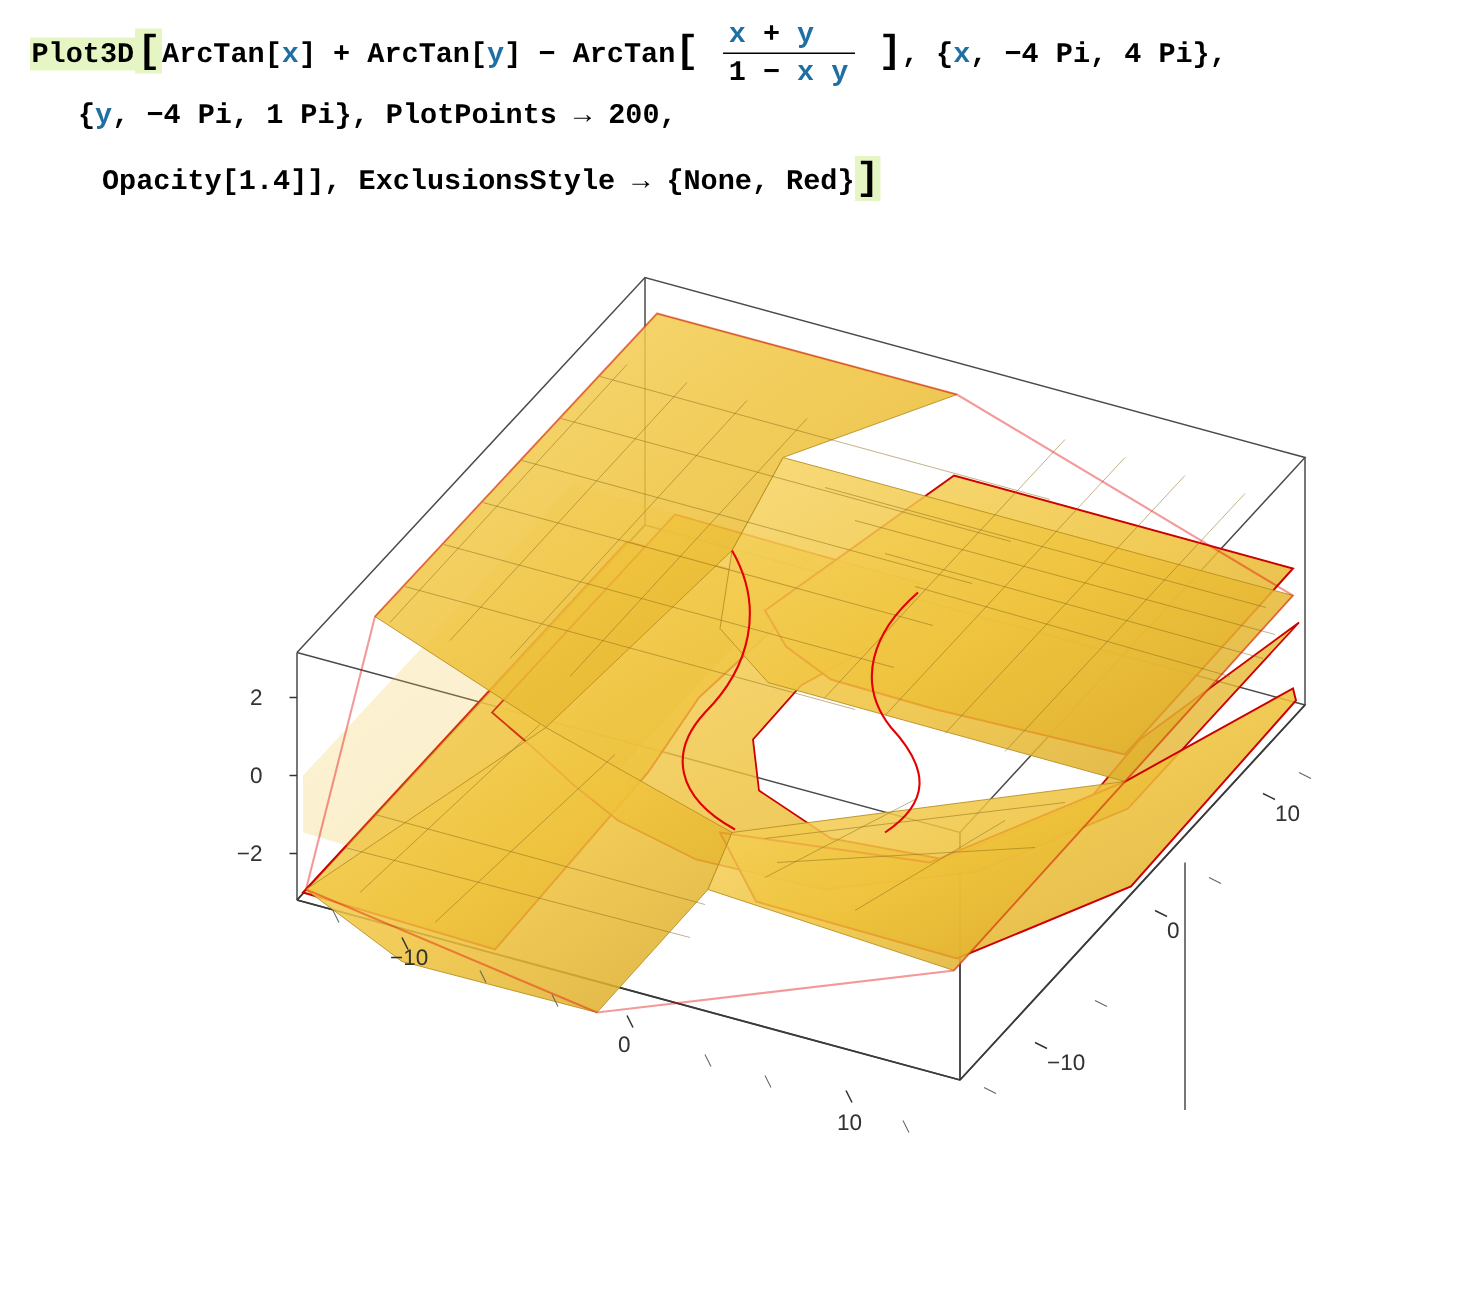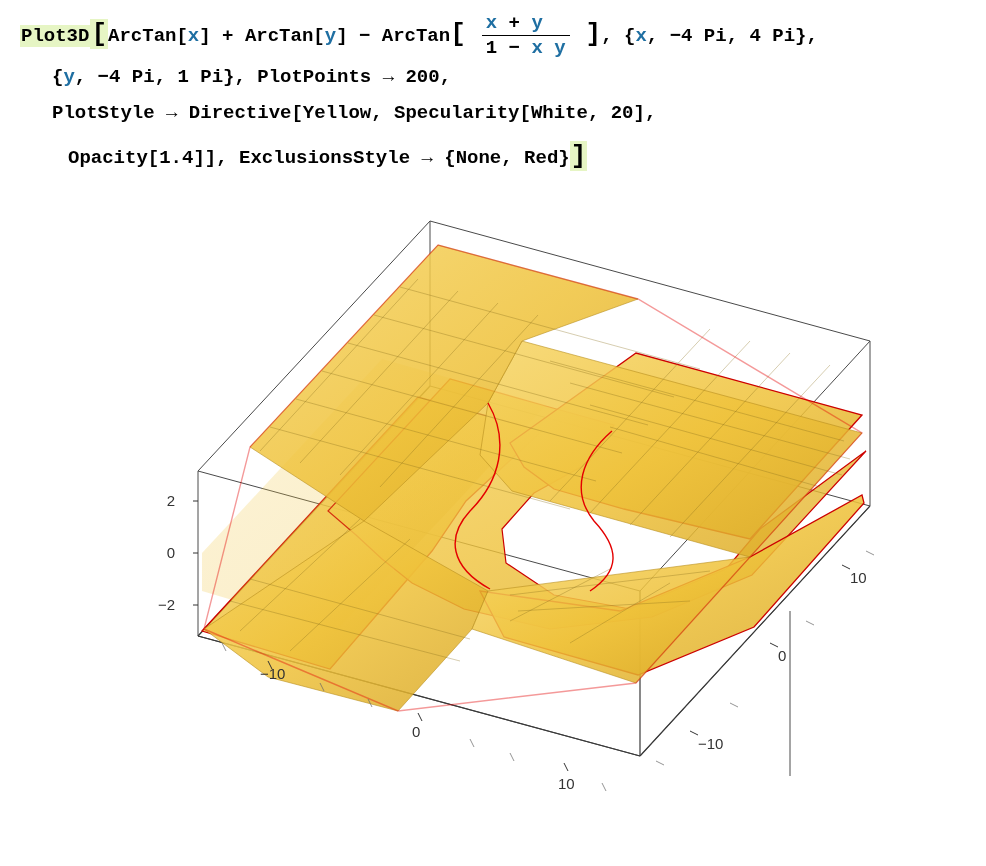--- a/index.html
+++ b/index.html
@@ -21,21 +21,20 @@
 <body>
 <div class="page">
 
 <div class="code">
   <div>
     <span class="hl func">Plot3D</span><span class="hl" style="font-size:26px;">[</span><span class="func">ArcTan</span><span class="brk">[</span><span class="var">x</span><span class="brk">]</span><span> + </span><span class="func">ArcTan</span><span class="brk">[</span><span class="var">y</span><span class="brk">]</span><span> − </span><span class="func">ArcTan</span><span class="brk" style="font-size:26px;">[</span><span class="frac"><span class="num"><span class="var">x</span><span> + </span><span class="var">y</span></span><span class="den"><span>1 − </span><span class="var">x</span><span> </span><span class="var">y</span></span></span><span class="brk" style="font-size:26px;">]</span><span>, {</span><span class="var">x</span><span>, −4 Pi, 4 Pi},</span>
   </div>
   <div class="indent1">
     <span>{</span><span class="var">y</span><span>, −4 Pi, 1 Pi}, PlotPoints → 200,</span>
   </div>
-  <div class="indent1"><span>PlotStyle → Directive[Yellow, Specularity[White, 20],</span></div>
   <div class="indent2">
     <span>Opacity[1.4]], ExclusionsStyle → {None, Red}</span><span class="hl" style="font-size:26px;">]</span>
   </div>
 </div>
 
 <div class="plot-holder">
 <svg viewBox="0 0 740 640" width="740" height="640">
   <defs>
     <linearGradient id="surf" x1="0" y1="0" x2="1" y2="1">
       <stop offset="0" stop-color="#f6d463"></stop>

